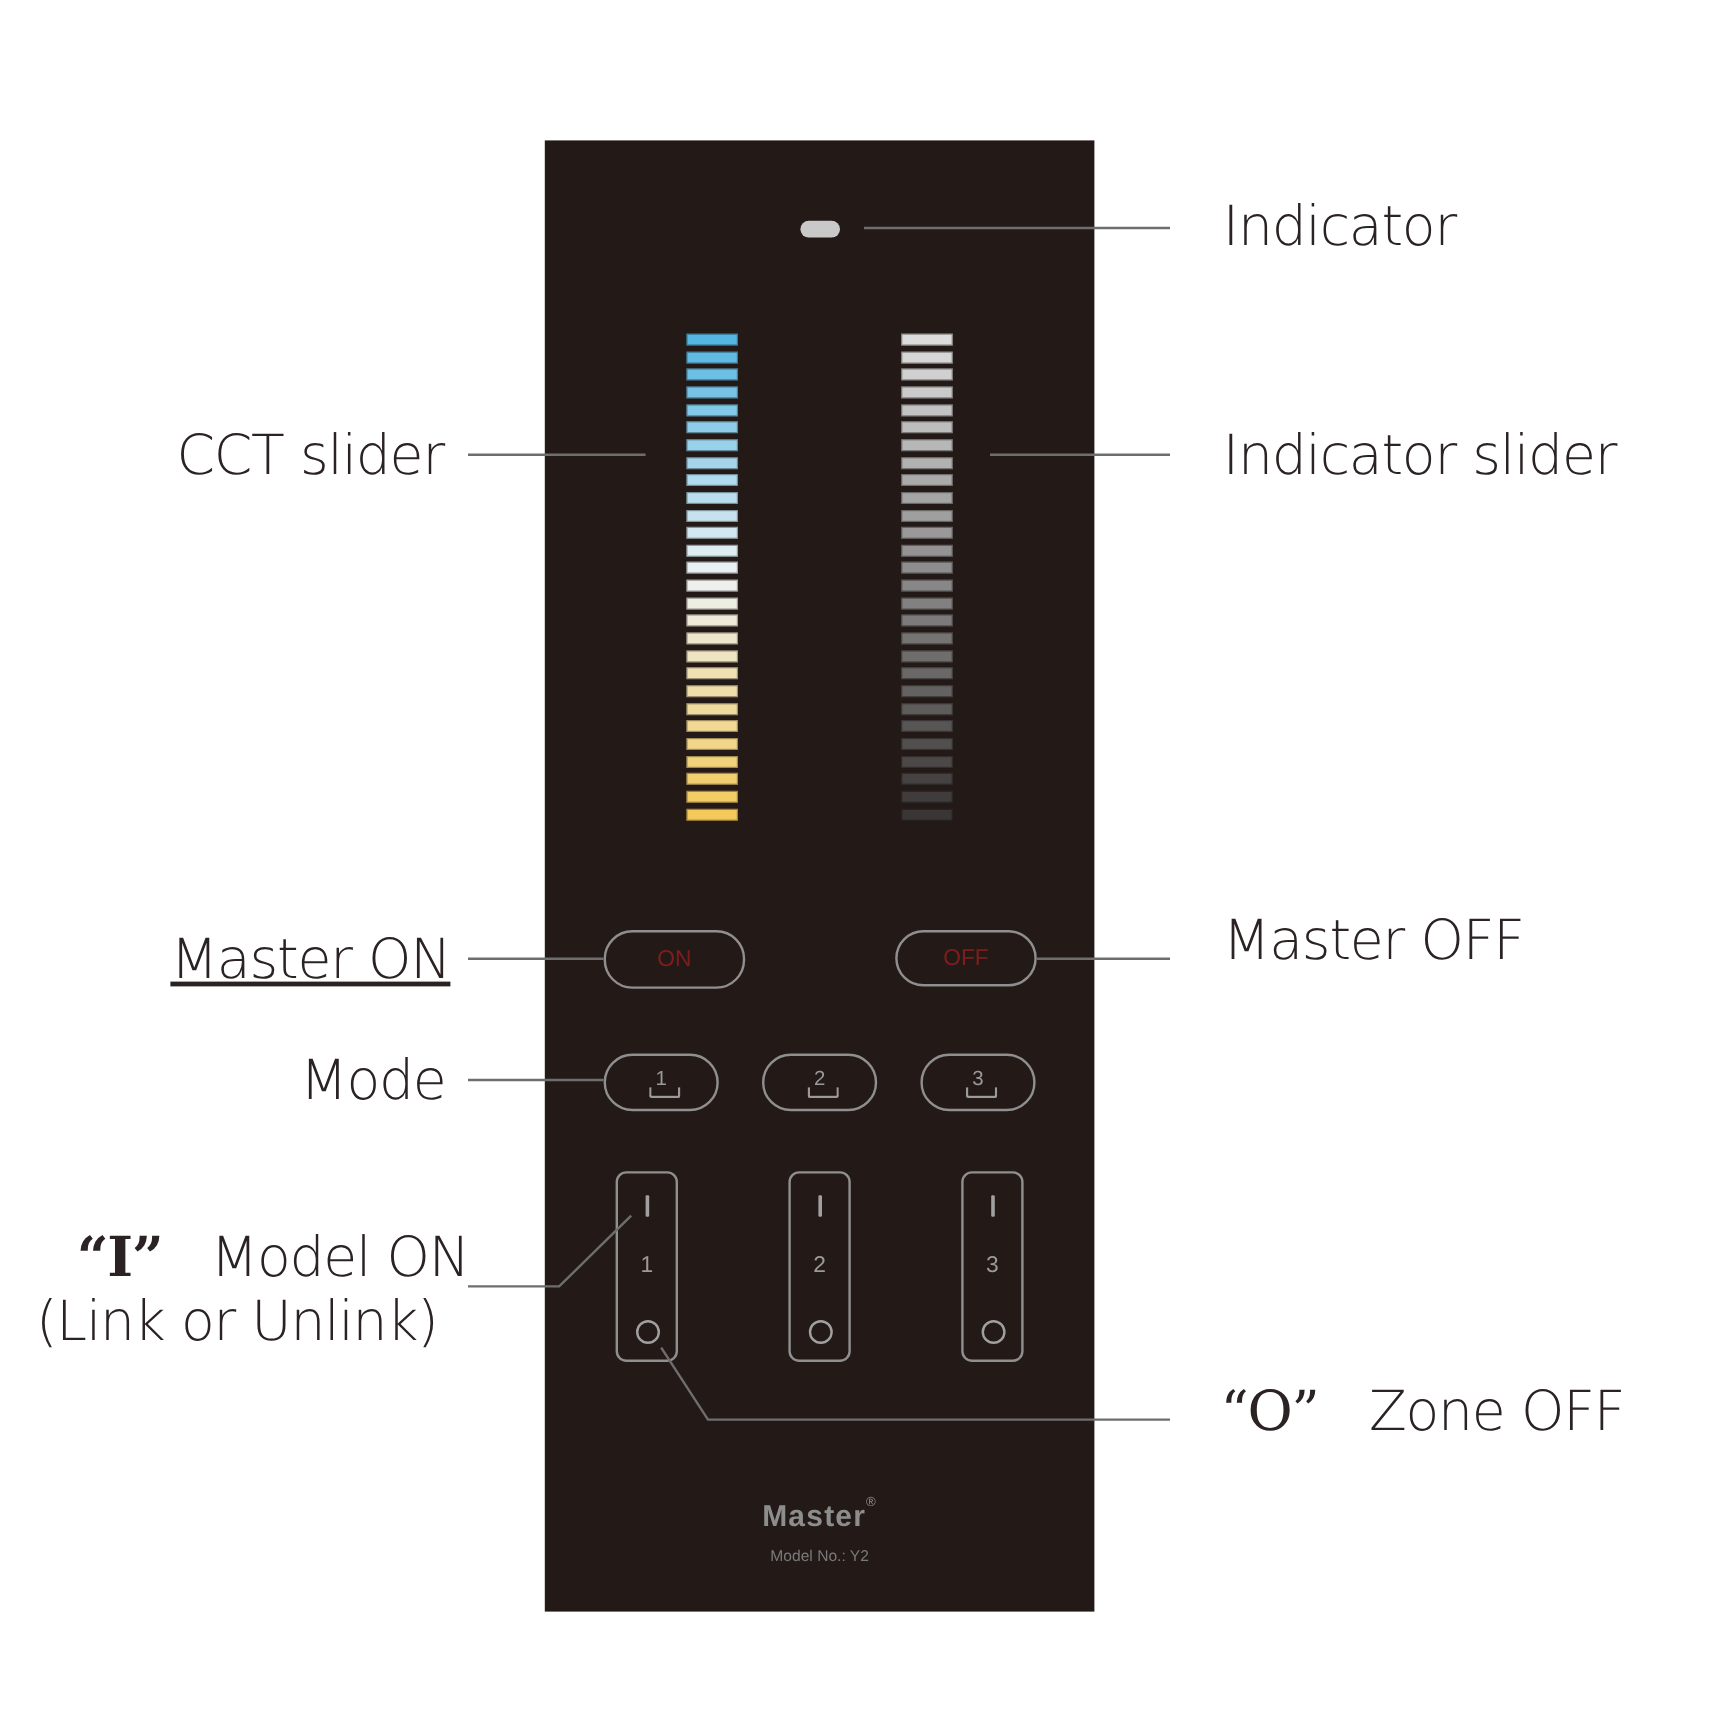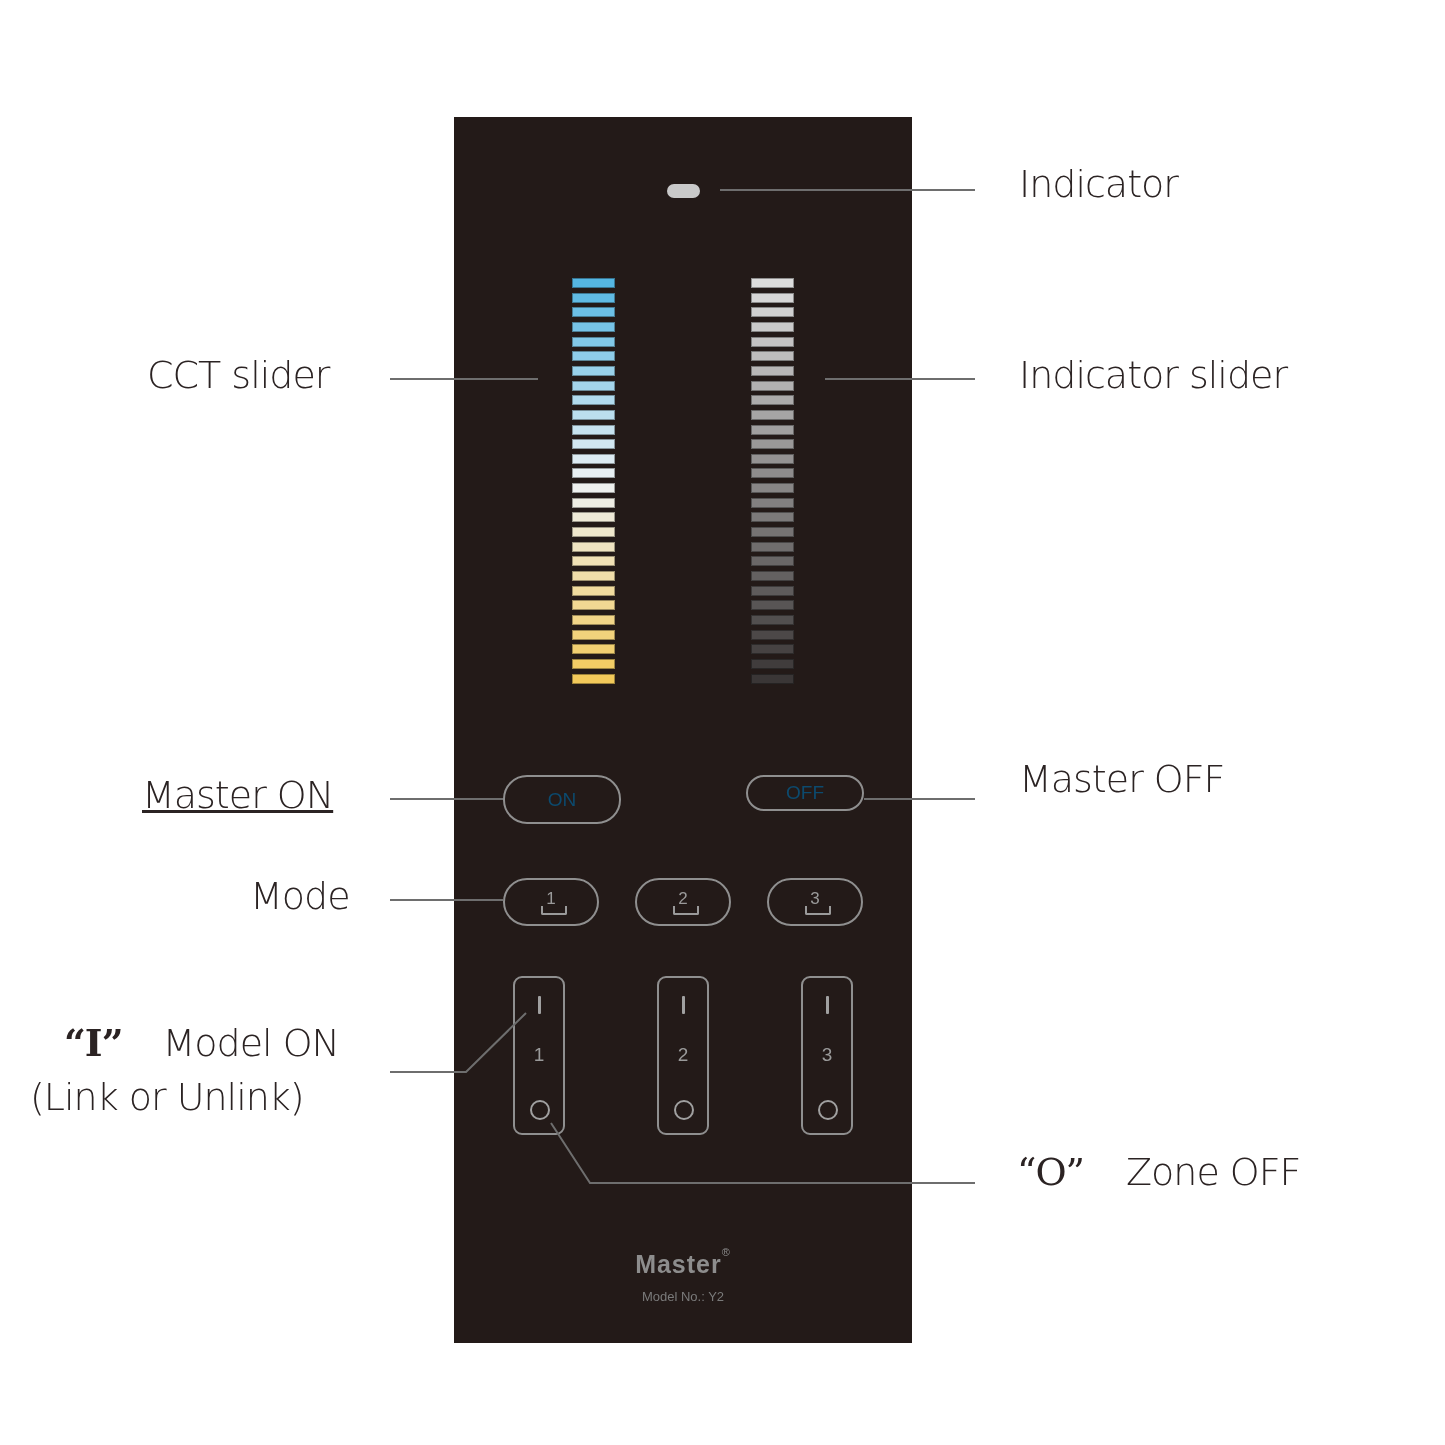--- a/index.html
+++ b/index.html
@@ -2,22 +2,22 @@
 <html><head>
 <meta charset="utf-8">
 <style>
   html, body { margin:0; padding:0; background:#ffffff; }
   body { width:1445px; height:1445px; position:relative; overflow:hidden;
          font-family:"DejaVu Sans", sans-serif; }
   .panel { position:absolute; left:454px; top:117px; width:458px; height:1226px; background:#231a18; }
   .indicator { position:absolute; left:667px; top:184px; width:33px; height:14px; border-radius:7px; background:#c9c9c9; }
   .slider { position:absolute; top:278px; width:43px; }
   .seg { position:absolute; left:0; width:43px; height:10px; box-sizing:border-box; border:1px solid rgba(0,0,0,0.35); }
-  .label { position:absolute; color:#2b2323; font-family:"DejaVu Sans", sans-serif; font-weight:200; font-size:38px; line-height:1; white-space:nowrap; letter-spacing:-1px; }
-  .pill { position:absolute; box-sizing:border-box; border:2px solid #8f8f8f; border-radius:24px; color:#0c4a6e;
+  .label { position:absolute; color:#2b2323; font-family:"DejaVu Sans", sans-serif; font-weight:200; font-size:46px; line-height:1; white-space:nowrap; letter-spacing:-1px; }
+  .pill { position:absolute; box-sizing:border-box; border:2px solid #8f8f8f; border-radius:24px; color:#7f1d1d;
           font-family:"Liberation Sans", sans-serif; font-size:19px; display:flex; align-items:center; justify-content:center; }
   .mode { position:absolute; box-sizing:border-box; border:2px solid #8f8f8f; border-radius:24px; width:96px; height:48px; top:878px; }
   .mode .num { position:absolute; left:0; right:0; top:9px; text-align:center; color:#9a9a9a; font-family:"Liberation Sans", sans-serif; font-size:17px; }
   .mode .tray { position:absolute; left:36px; top:26px; width:22px; height:7px; border:2px solid #9a9a9a; border-top:none; border-radius:0 0 2px 2px; }
   .zone { position:absolute; top:976px; width:52px; height:159px; box-sizing:border-box; border:2px solid #8f8f8f; border-radius:9px; }
   .zone .bar { position:absolute; left:23px; top:18px; width:3px; height:18px; background:#a0a0a0; border-radius:1px; }
   .zone .num { position:absolute; left:0; right:0; top:66px; text-align:center; color:#9a9a9a; font-family:"Liberation Sans", sans-serif; font-size:19px; }
   .zone .circle { position:absolute; left:15px; top:122px; width:16px; height:16px; border:2px solid #a0a0a0; border-radius:50%; }
   .logo { position:absolute; left:454px; width:458px; top:1250px; text-align:center; color:#8d8d8d; font-family:"Liberation Sans", sans-serif; font-weight:bold; font-size:25px; letter-spacing:1px; }
   .logo sup { font-size:11px; font-weight:normal; vertical-align:top; position:relative; top:-4px; }
@@ -87,21 +87,21 @@
     <div class="seg" style="top: 307.65px; background: rgb(94, 91, 91);"></div>
     <div class="seg" style="top: 322.3px; background: rgb(88, 85, 85);"></div>
     <div class="seg" style="top: 336.95px; background: rgb(82, 79, 79);"></div>
     <div class="seg" style="top: 351.6px; background: rgb(76, 72, 72);"></div>
     <div class="seg" style="top: 366.25px; background: rgb(70, 66, 66);"></div>
     <div class="seg" style="top: 380.9px; background: rgb(64, 60, 60);"></div>
     <div class="seg" style="top: 395.55px; background: rgb(58, 54, 54);"></div>
   </div>
 
 <div class="pill" style="left:503px; top:775px; width:118px; height:49px;">ON</div>
-<div class="pill" style="left:746px; top:775px; width:118px; height:36px;">OFF</div>
+<div class="pill" style="left:746px; top:775px; width:118px; height:47px;">OFF</div>
 
 <div class="mode" style="left:503px;">
   <div class="num">1</div>
   <div class="tray"></div>
 </div>
 <div class="mode" style="left:635px;">
   <div class="num">2</div>
   <div class="tray"></div>
 </div>
 <div class="mode" style="left:767px;">

